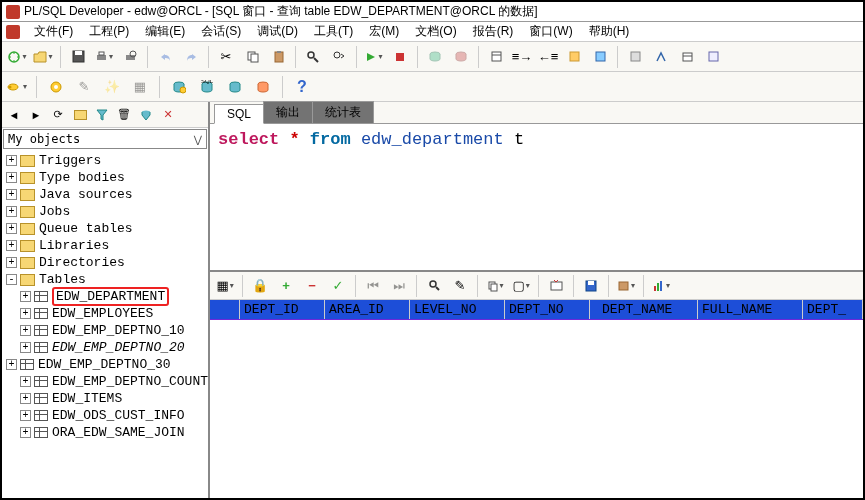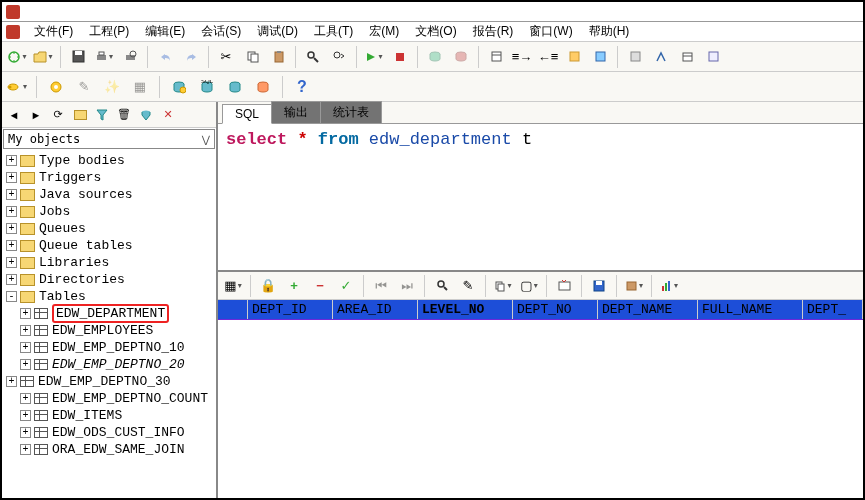--- a/index.html
+++ b/index.html
@@ -46,20 +46,21 @@
 .gh-cell { border-right: 1px solid #ccc; display: flex; align-items: center; font-family: "Courier New", monospace; font-size: 13px; padding: 0 4px; position: relative; }
 .gh-cell .div { position: absolute; right: 0; top: 2px; bottom: 2px; width: 3px; cursor: col-resize; }
 .grid-body { flex: 1; background: #fff; }
 svg { display: block; }
 </style>
 </head>
 <body>
 
 <div class="titlebar">
   <div class="app-icon"></div>
+  <span>PL/SQL Developer - edw@ORCL - [SQL 窗口 - 查询 table EDW_DEPARTMENT@ORCL 的数据]</span>
 </div>
 
 <div class="menubar">
   <div class="app-icon"></div>
   <span class="mi">文件(F)</span>
   <span class="mi">工程(P)</span>
   <span class="mi">编辑(E)</span>
   <span class="mi">会话(S)</span>
   <span class="mi">调试(D)</span>
   <span class="mi">工具(T)</span>
@@ -283,41 +284,36 @@
       <div class="smb" style="color:#c33">✕</div>
     </div>
     <div class="combo">
       <span>My objects</span>
       <span class="dd">⋁</span>
     </div>
     <div class="tree" id="tree">
         <div class="tree-row">
           <span class="exp plus"></span>
           <span class="folder"></span>
+          <span>Triggers</span>
+        </div>
+        <div class="tree-row">
+          <span class="exp plus"></span>
+          <span class="folder"></span>
           <span>Type bodies</span>
         </div>
         <div class="tree-row">
           <span class="exp plus"></span>
           <span class="folder"></span>
-          <span>Triggers</span>
-        </div>
-        <div class="tree-row">
-          <span class="exp plus"></span>
-          <span class="folder"></span>
           <span>Java sources</span>
         </div>
         <div class="tree-row">
           <span class="exp plus"></span>
           <span class="folder"></span>
           <span>Jobs</span>
-        </div>
-        <div class="tree-row">
-          <span class="exp plus"></span>
-          <span class="folder"></span>
-          <span>Queues</span>
         </div>
         <div class="tree-row">
           <span class="exp plus"></span>
           <span class="folder"></span>
           <span>Queue tables</span>
         </div>
         <div class="tree-row">
           <span class="exp plus"></span>
           <span class="folder"></span>
           <span>Libraries</span>
@@ -454,29 +450,29 @@
           <span class="div"></span>
         </div>
         <div class="gh-cell" style="width: 85px;">
           <span>DEPT_ID</span>
           <span class="div"></span>
         </div>
         <div class="gh-cell" style="width: 85px;">
           <span>AREA_ID</span>
           <span class="div"></span>
         </div>
-        <div class="gh-cell" style="width: 95px; font-weight: bold;">
+        <div class="gh-cell" style="width: 95px;">
           <span>LEVEL_NO</span>
           <span class="div"></span>
         </div>
         <div class="gh-cell" style="width: 85px;">
           <span>DEPT_NO</span>
           <span class="div"></span>
         </div>
-        <div class="gh-cell" style="width: 100px;">
+        <div class="gh-cell" style="width: 100px; margin-left: 8px;">
           <span>DEPT_NAME</span>
           <span class="div"></span>
         </div>
         <div class="gh-cell" style="width: 105px; text-align: center;">
           <span>FULL_NAME</span>
           <span class="div"></span>
         </div>
         <div class="gh-cell" style="width: 60px;">
           <span>DEPT_</span>
           <span class="div"></span>

